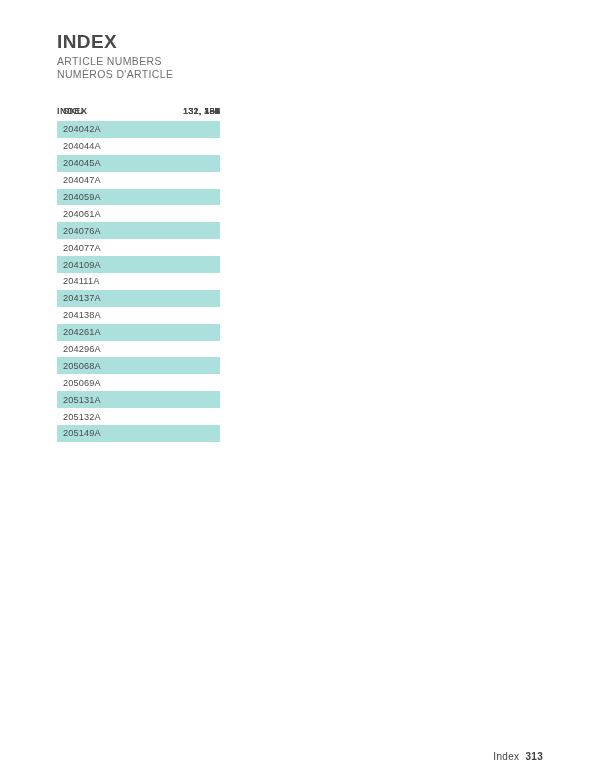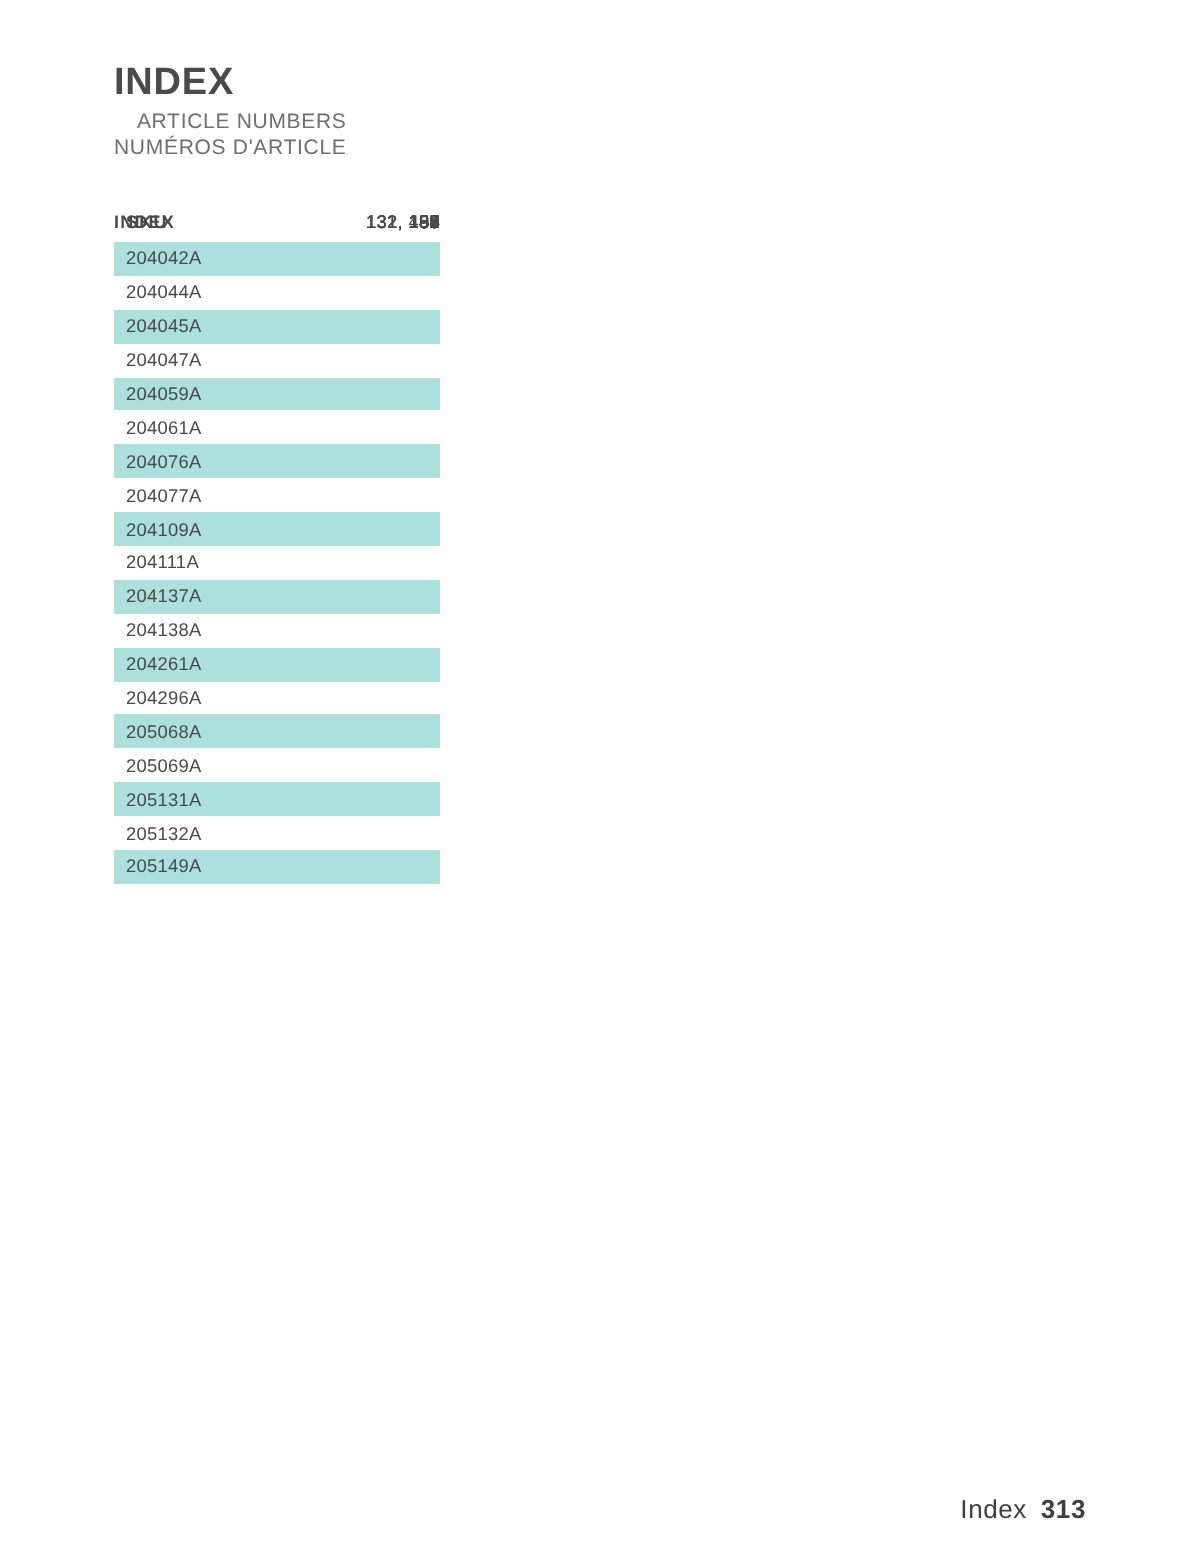--- a/index.html
+++ b/index.html
@@ -34,21 +34,20 @@
     color: #4a4a4a;
     line-height: 20px;
     margin: 0 0 3px 0;
   }
   .heading .subtitle {
     font-size: 10.5px;
     color: #6f6f6f;
     letter-spacing: 0.35px;
     line-height: 12.5px;
     white-space: nowrap;
-    text-align: right;
   }
 
   
   .index-table {
     position: absolute;
     left: 57px;
     top: 106px;
     width: 163px;
   }
 
@@ -89,21 +88,21 @@
   .row .page {
     white-space: nowrap;
     text-align: right;
   }
 
   
   .footer {
     position: absolute;
     right: 57px;
     bottom: 18px;
-    font-size: 13px;
+    font-size: 10px;
     color: #3f3f3f;
     letter-spacing: 0.3px;
     white-space: nowrap;
     padding-left: 24px;
   }
   .footer .folio-label {
     font-weight: normal;
   }
   .footer .folio-number {
     font-weight: bold;

